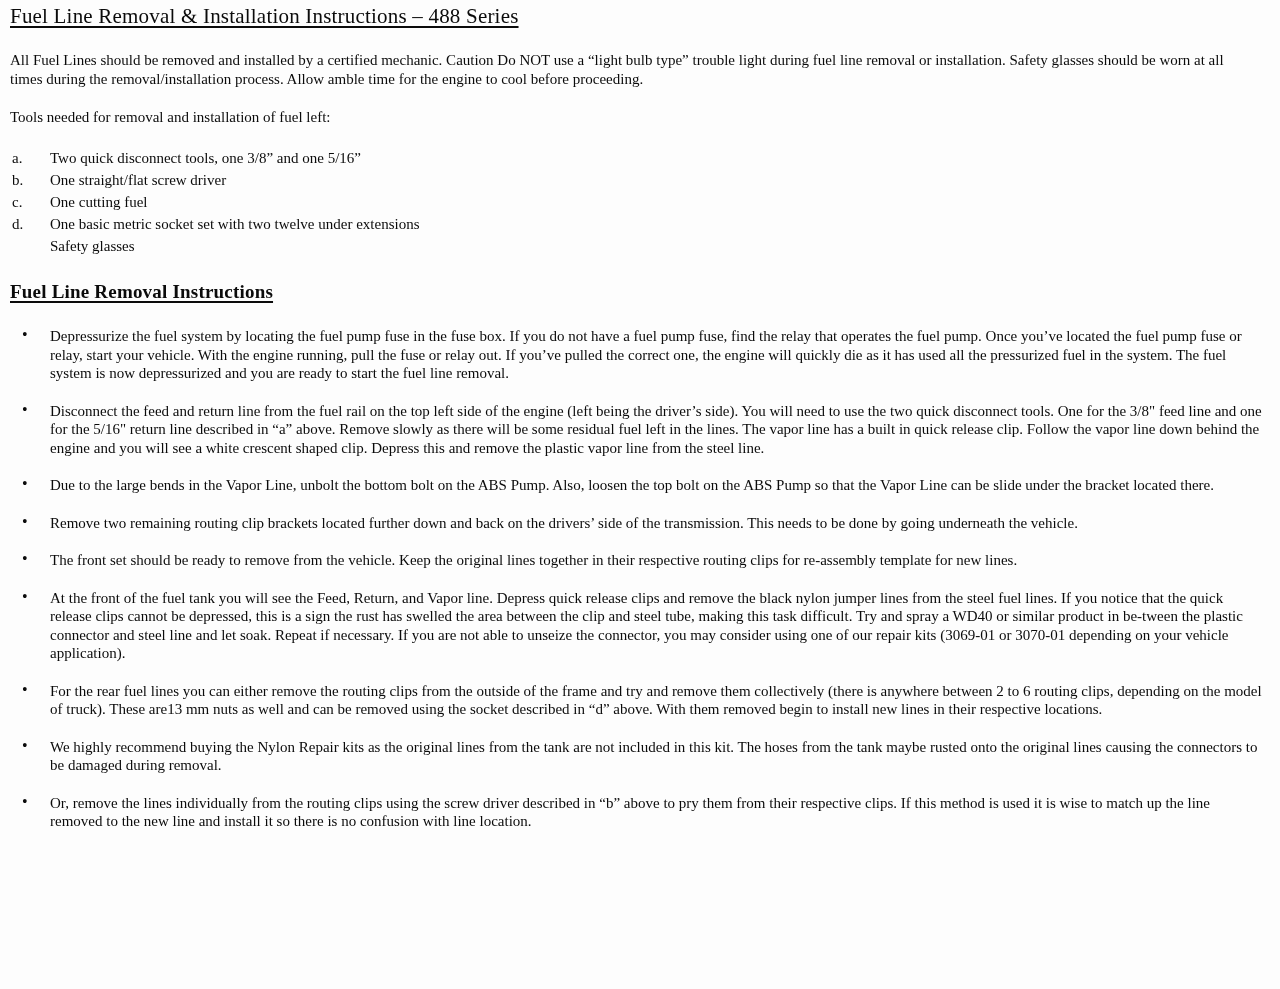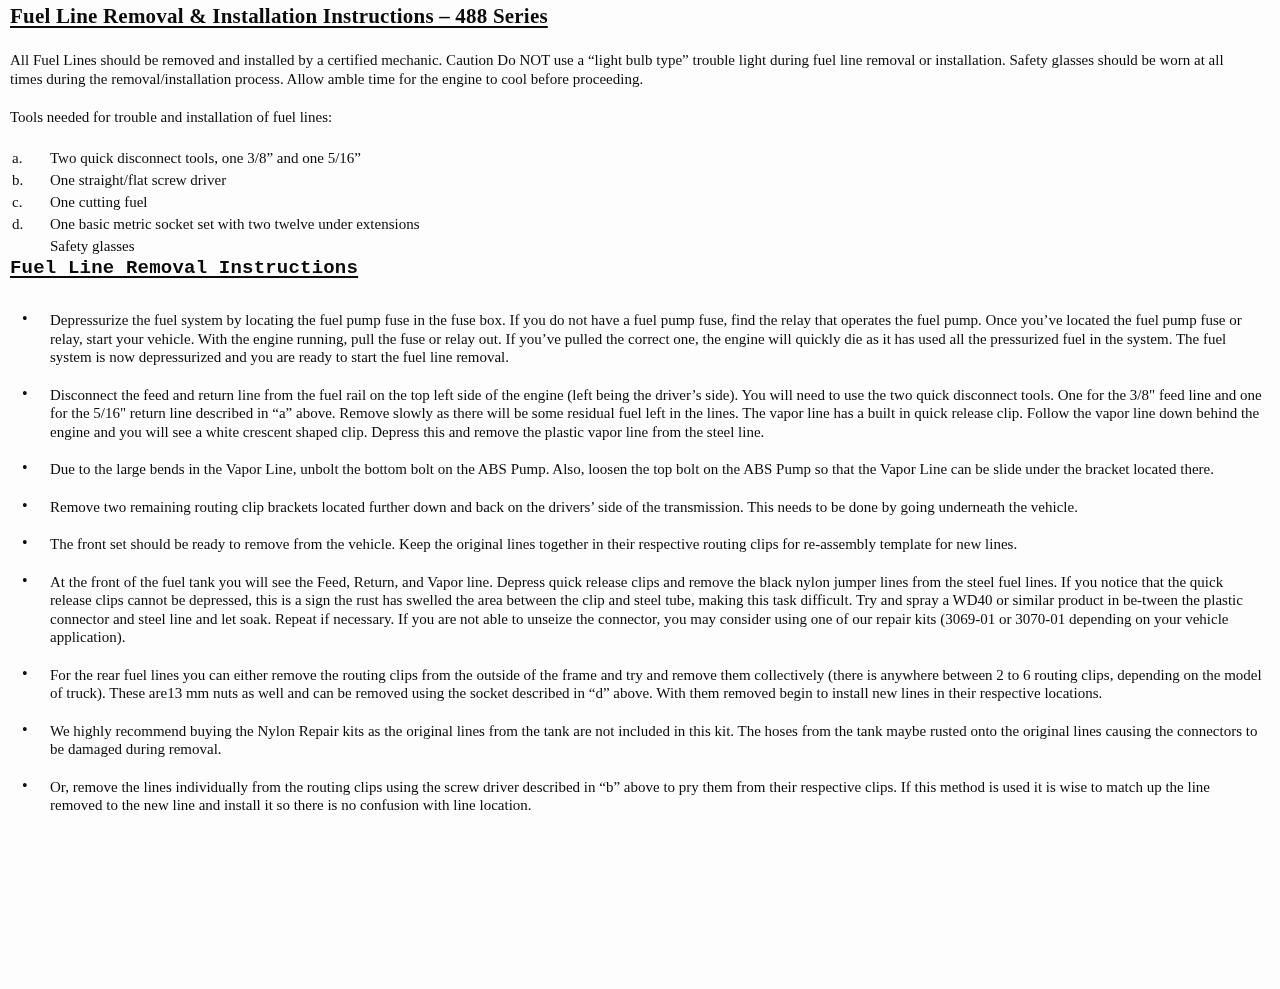--- a/index.html
+++ b/index.html
@@ -10,21 +10,21 @@
   }
   .page {
     width: 1280px;
     height: 989px;
     background: #fdfdfd;
     padding: 2px 14px 0 10px;
     overflow: hidden;
   }
   .doc-title {
     font-size: 21px;
-    font-weight: bold;
+    font-weight: normal;
     text-decoration: underline;
     text-decoration-thickness: 2px;
     text-underline-offset: 3px;
     letter-spacing: 0.2px;
     padding-top: 2px;
   }
   .intro {
     margin-top: 22px;
     font-size: 15px;
     line-height: 19px;
@@ -44,30 +44,30 @@
     padding-left: 40px;
     font-size: 15px;
     line-height: 22px;
   }
   .tool-letter {
     position: absolute;
     left: 2px;
     top: 0;
   }
   .section-heading {
+    margin-top: 24px;
     font-size: 19px;
     font-weight: bold;
     text-decoration: underline;
     text-decoration-thickness: 2px;
     text-underline-offset: 3px;
     letter-spacing: 0.2px;
-    font-family: Liberation Mono, monospace;
   }
   .instructions-list {
-    margin-top: 32px;
+    margin-top: 24px;
     list-style: none;
     max-width: 1258px;
   }
   .instruction-item {
     position: relative;
     padding-left: 40px;
     font-size: 15px;
     line-height: 18.5px;
     margin-bottom: 19px;
   }
@@ -81,21 +81,21 @@
 </style>
 </head>
 <body>
 
 <div class="page">
 
   <h1 class="doc-title">Fuel Line Removal &amp; Installation Instructions – 488 Series</h1>
 
   <p class="intro">All Fuel Lines should be removed and installed by a certified mechanic. Caution Do NOT use a “light bulb type” trouble light during fuel line removal or installation. Safety glasses should be worn at all times during the removal/installation process. Allow amble time for the engine to cool before proceeding.</p>
 
-  <p class="tools-intro">Tools needed for trouble and installation of fuel lines:</p>
+  <p class="tools-intro">Tools needed for removal and installation of fuel left:</p>
 
   <ul class="tools-list">
     <li class="tool-item">
       <span class="tool-letter">a.</span>
       <span class="tool-text">Two quick disconnect tools, one 3/8” and one 5/16”</span>
     </li>
     <li class="tool-item">
       <span class="tool-letter">b.</span>
       <span class="tool-text">One straight/flat screw driver</span>
     </li>

